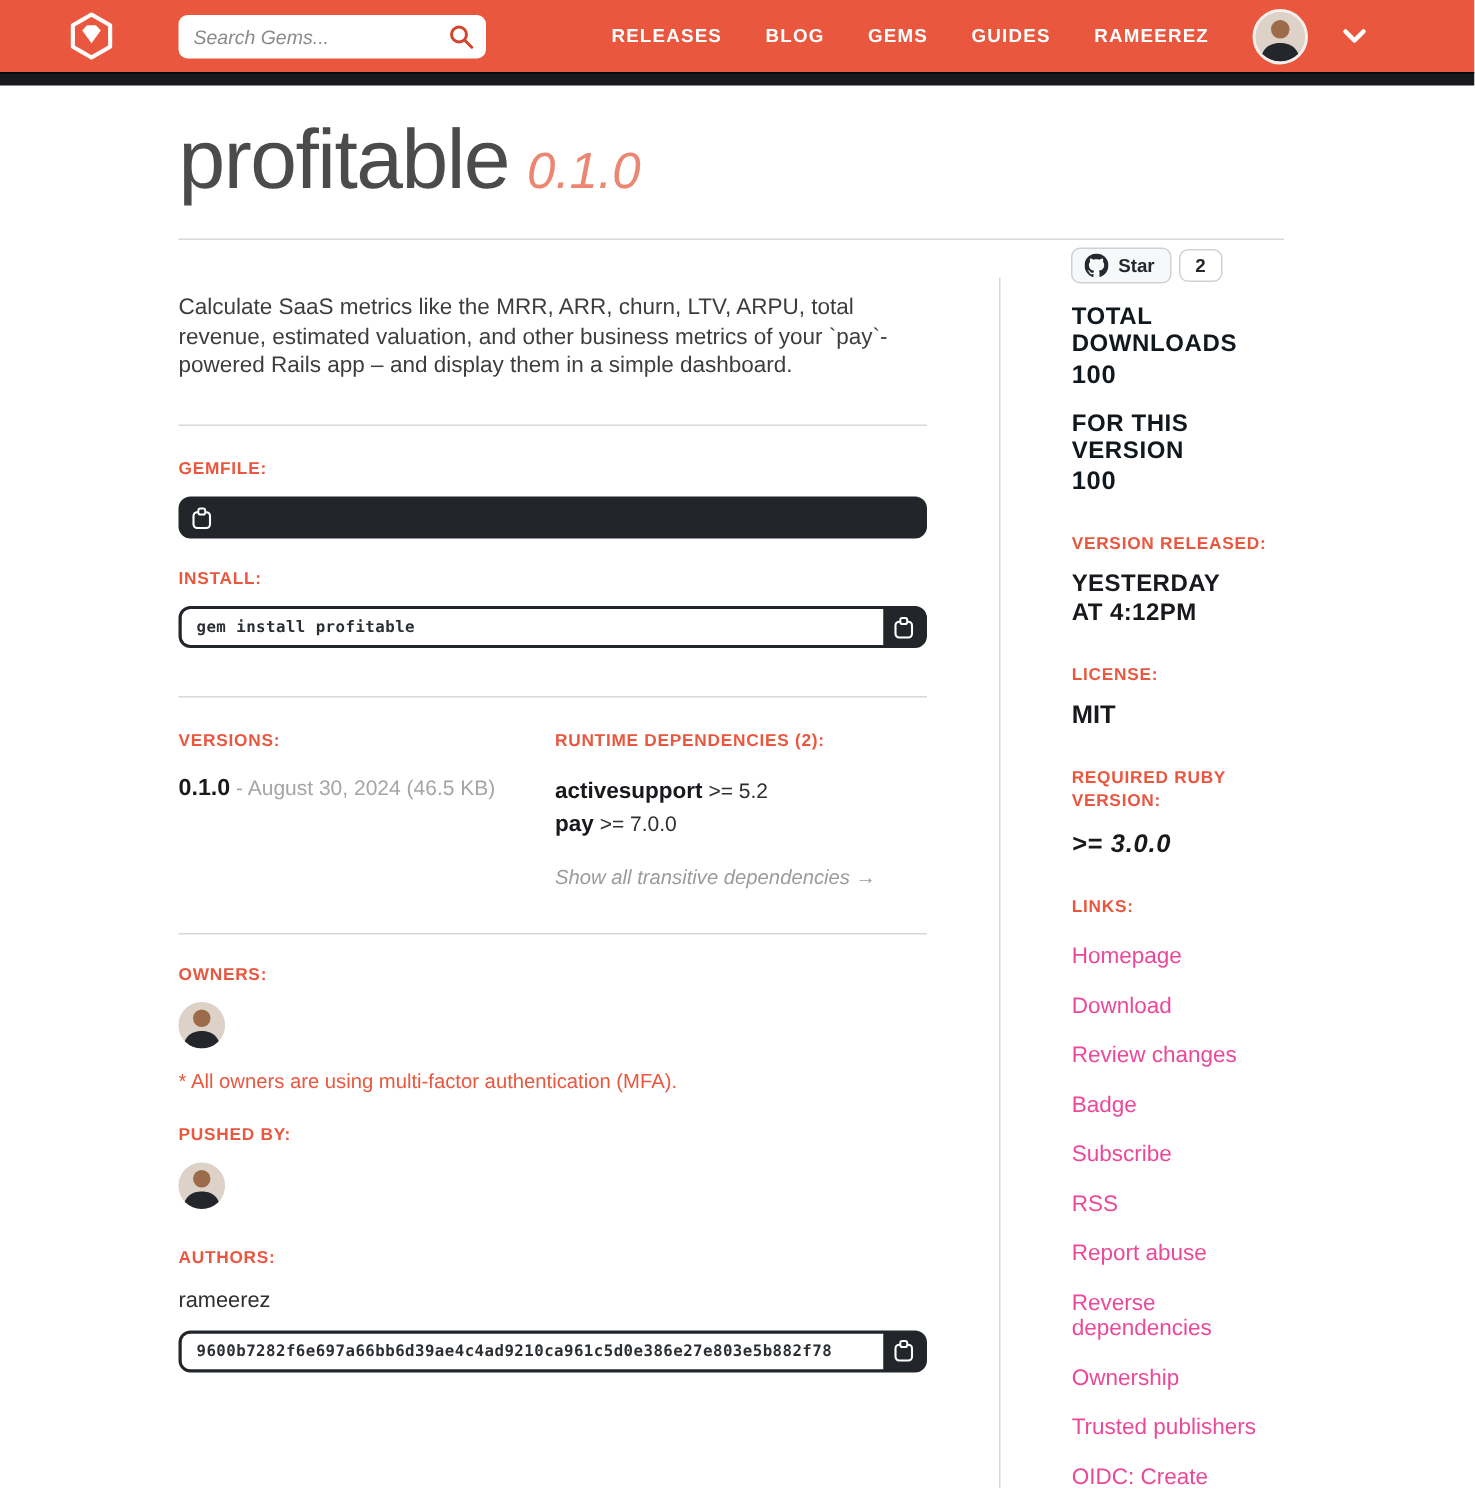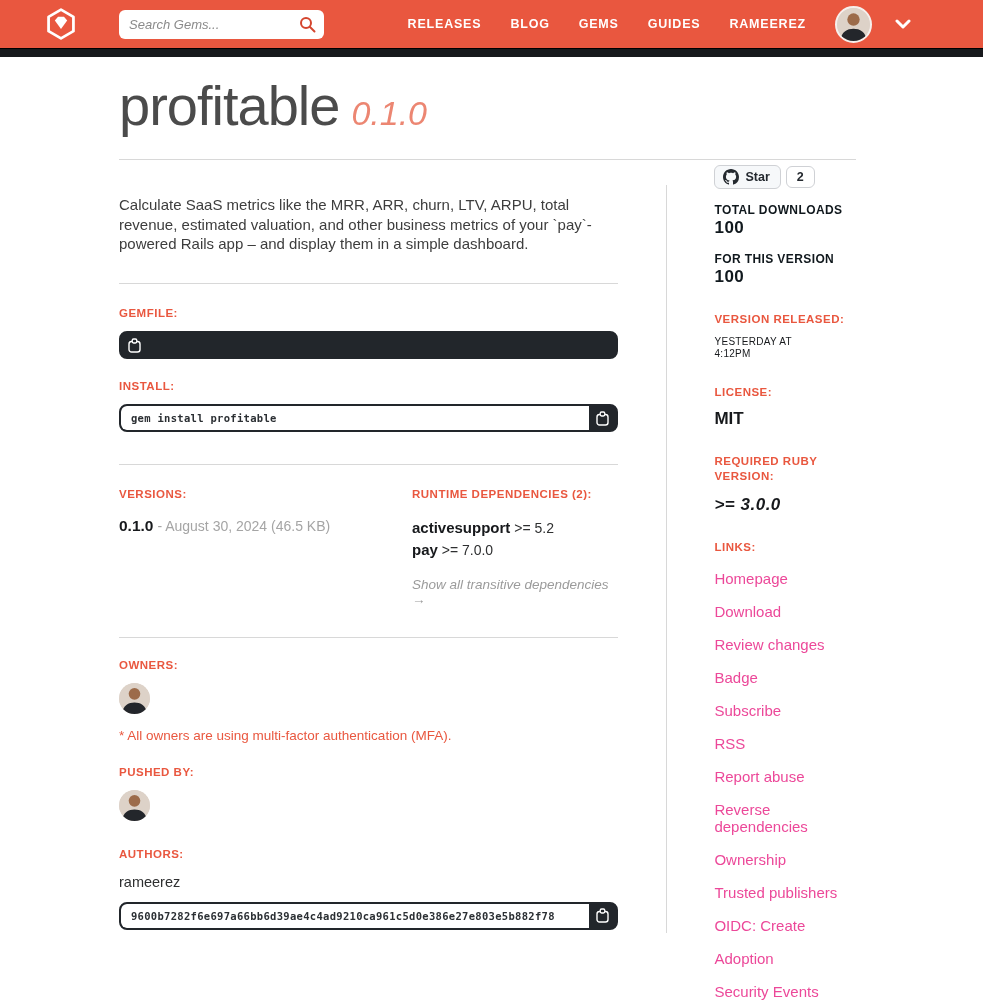--- a/index.html
+++ b/index.html
@@ -45,44 +45,44 @@
 
   .codeblock { margin-top:12px; display:flex; height:28px; border:2px solid #22262b; background:#22262b; border-radius:8px; overflow:hidden; }
   .codeblock code {
     flex:1; background:#fff; border-radius:5px 0 0 5px; display:flex; align-items:center;
     padding:0 10px; font-family:"DejaVu Sans Mono","Liberation Mono",monospace;
     font-size:10.5px; font-weight:bold; color:#2b2f33; letter-spacing:0.3px; white-space:nowrap;
   }
   .copy-btn { width:27px; background:#22262b; border:none; display:flex; align-items:center; justify-content:center; cursor:pointer; padding:0; }
 
   .after-install { margin-top:32px; }
-  .vers-deps { display:flex;gap:42px; }
+  .vers-deps { display:flex; }
   .vers-col { width:251px; }
   .deps-col { flex:1; }
   .value-row { margin-top:17px; font-size:14px; }
   .vnum { font-weight:bold; font-size:15.5px; color:#17191c; }
   .vmeta { color:#a5a5a5; font-size:14px; }
   .dep-line { line-height:1.45; font-size:14px; }
   .dep-name { font-weight:bold; font-size:15px; color:#17191c; cursor:pointer; }
   .transitive { margin-top:16px; font-style:italic; color:#9b9b9b; font-size:13.5px; cursor:pointer; }
   .after-vers { margin-top:30px; }
 
   .owner-avatar { width:31px; height:31px; border-radius:50%; overflow:hidden; margin-top:12px; background:#ded4cc; cursor:pointer; }
   .mfa { margin-top:14px; color:#e9573f; font-size:13.5px; }
   .author-name { margin-top:14px; font-size:14.5px; color:#2e2f30; }
   .label-authors { margin-top:27px; }
 
   
   .star-row { display:flex; gap:5px; align-items:center; }
   .star-btn { display:flex; align-items:center; gap:6px; border:1px solid #cfd1d5; background:#f6f8fa; border-radius:6px; padding:3px 10px 3px 8px; font-weight:bold; font-size:12.5px; color:#24292f; cursor:pointer; }
   .star-count { border:1px solid #cfd1d5; background:#fff; border-radius:6px; padding:3px 10px; font-weight:bold; font-size:12.5px; color:#24292f; cursor:pointer; }
-  .stat-label { margin-top:14px; font-size:12px; font-weight:bold; color:#10181d; letter-spacing:0.4px; }
+  .stat-label { margin-top:14px; font-size:16px; font-weight:bold; color:#10181d; letter-spacing:0.4px; }
   .stat-num { margin-top:1px; font-size:17px; font-weight:800; color:#10181d; letter-spacing:0.5px; }
   .side-label { margin-top:25px; font-size:11.5px; font-weight:bold; color:#e9573f; letter-spacing:0.5px; line-height:1.3; }
-  .released-val { margin-top:9px; font-weight:normal; font-size:10px; color:#17191c; letter-spacing:0.3px; line-height:1.2; width:110px; }
+  .released-val { margin-top:9px; font-weight:bold; font-size:16px; color:#17191c; letter-spacing:0.3px; line-height:1.2; width:110px; }
   .license-val { margin-top:9px; font-weight:bold; font-size:17px; color:#17191c; }
   .ruby-val { margin-top:11px; font-weight:bold; font-style:italic; font-size:17px; color:#17191c; letter-spacing:0.5px; }
   .links-list { margin-top:5px; }
   .link-item { margin-top:16px; font-size:15px; color:#ec4899; cursor:pointer; }
 </style>
 </head>
 <body>
 
 <div class="header">
   <svg class="logo" viewBox="0 0 32 32">

